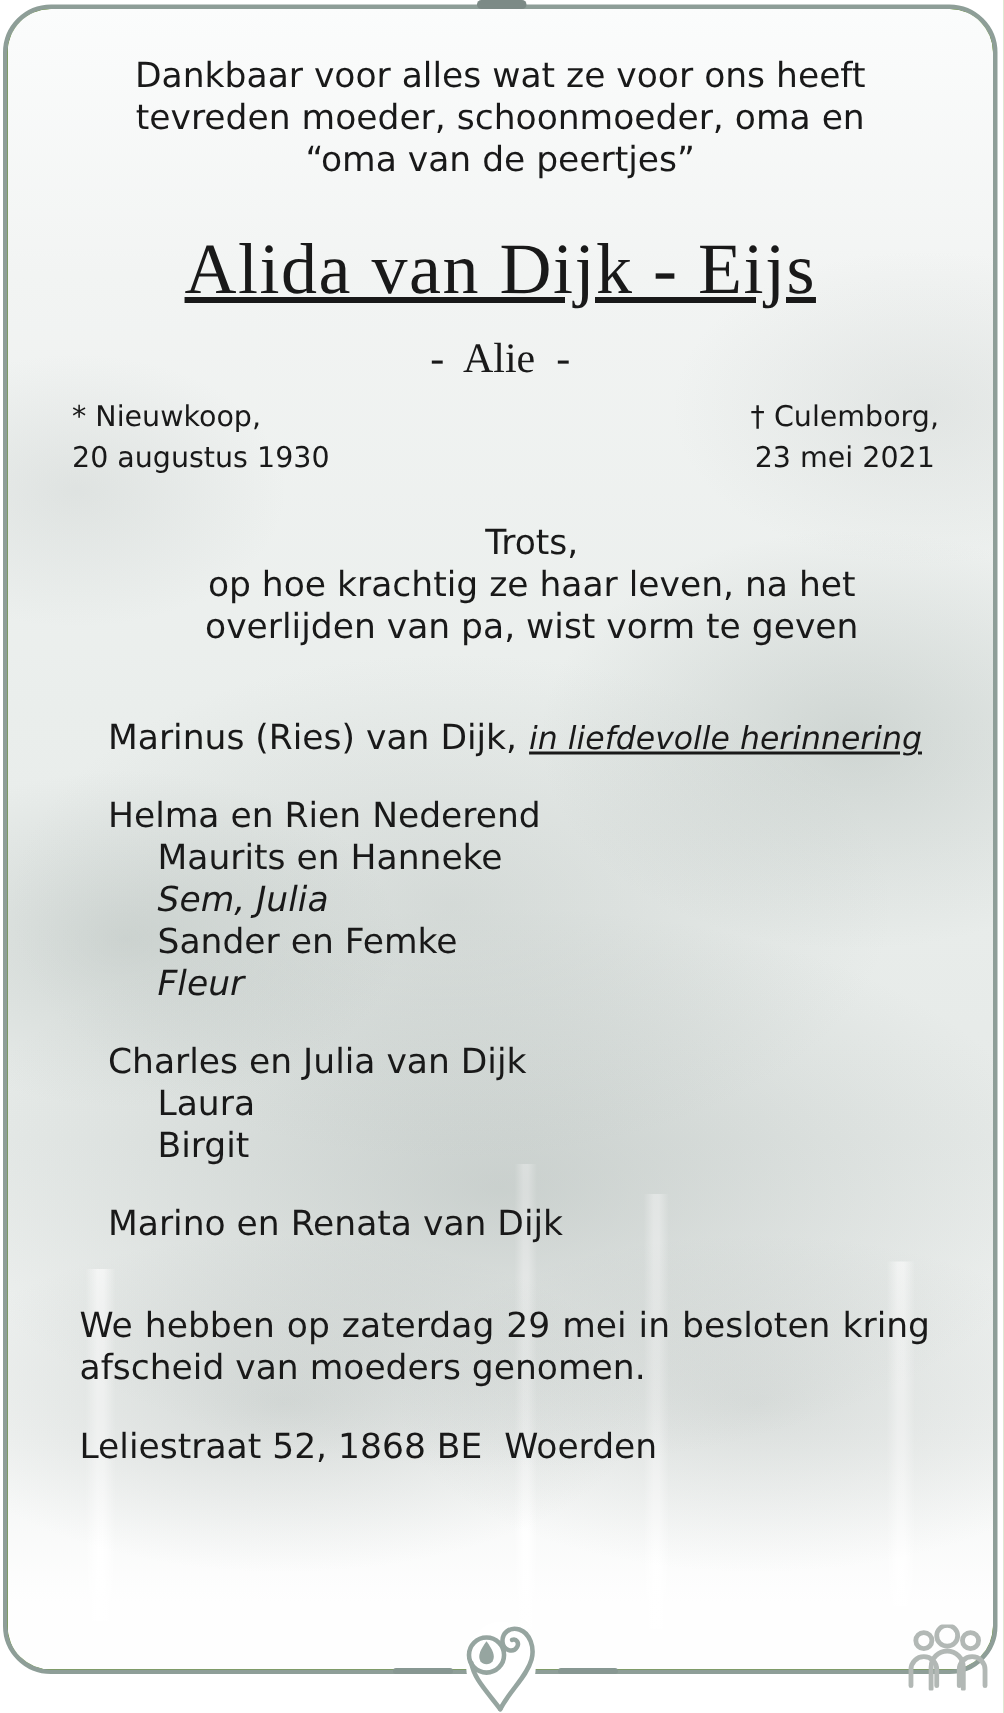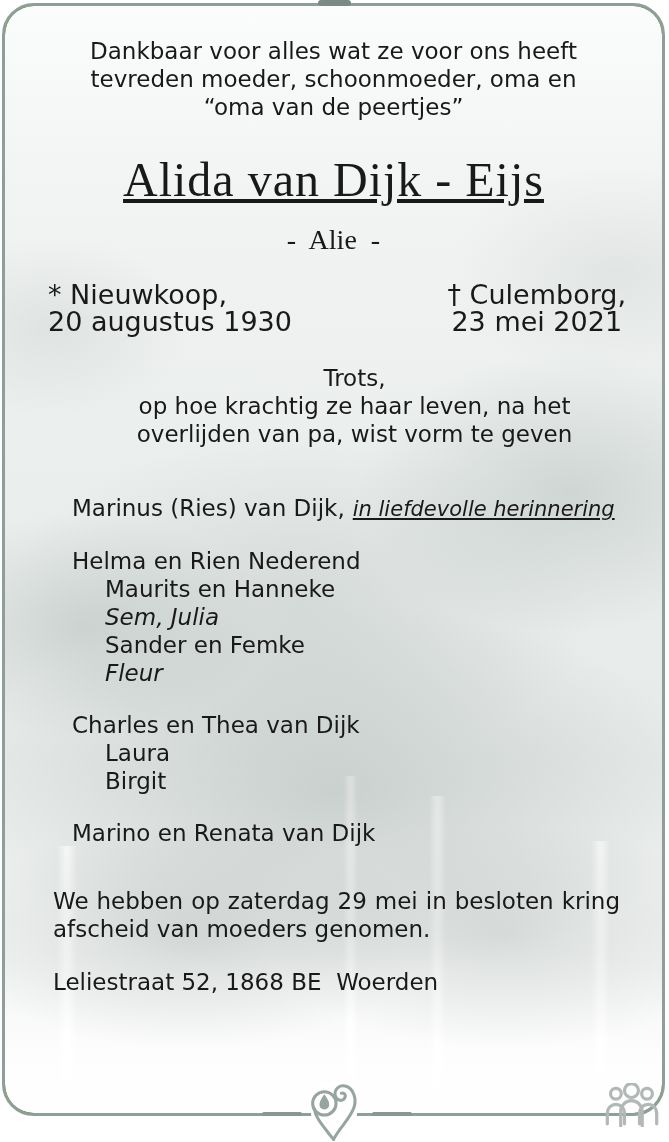--- a/index.html
+++ b/index.html
@@ -24,22 +24,22 @@
       linear-gradient(180deg,#fbfcfc 0%,#f2f4f3 16%,#eaeeec 42%,#e6eae8 68%,#f2f4f3 86%,#fefefe 96%);
     background-position:0 0,0 0,0 0,0 0,0 0,0 0,0 0,0 0, 52px 840px, 338px 770px, 424px 790px, 586px 835px, 0 0;
     background-size:auto,auto,auto,auto,auto,auto,auto,auto, 20px 235px, 15px 310px, 17px 290px, 19px 230px, auto;
     background-repeat:no-repeat;}
   .content{position:relative;z-index:2;height:100%;box-sizing:border-box;padding-top:31px;}
   .intro{ text-align:center;font-size:23px;line-height:28px;}
   .intro div{white-space:nowrap;}
   .deceased-name{margin-top:26px;height:66px;text-align:center;
       font-family:cursive;font-size:48px;line-height:66px;white-space:nowrap;letter-spacing:1px;text-decoration:underline;}
   .nickname{margin-top:10px;text-align:center;font-family:cursive;font-size:28px;line-height:34px;white-space:pre-wrap;}
-  .dates{margin-top:24px;display:flex;justify-content:space-between;align-items:flex-end;
-      padding-left:43px;padding-right:36px;font-size:27px;line-height:27px;}
+  .dates{margin-top:8px;display:flex;justify-content:space-between;align-items:flex-end;
+      padding-left:43px;padding-right:36px;font-size:19px;line-height:27px;}
   .dates .birth-col{text-align:left;}
   .dates .death-col{text-align:center;}
   .tribute{margin-top:29px;text-align:center;font-size:23px;line-height:28px;margin-left:42px;}
   .family{padding-left:67px;font-size:23px;line-height:28px;}
   .husband-row{margin-top:46px;}
   .memory-note{font-style:italic;font-size:21px;margin-left:8px;text-decoration:underline;}
   .family-group{margin-top:24px;}
   .member{padding-left:33px;}
   .member.em{font-style:italic;}
   .closing{margin-top:41px;padding-left:48px;padding-right:42px;font-size:23px;line-height:27.5px;
@@ -96,21 +96,21 @@
 
         <div class="family-group">
           <div>Helma en Rien Nederend</div>
           <div class="member">Maurits en Hanneke</div>
           <div class="member em">Sem, Julia</div>
           <div class="member">Sander en Femke</div>
           <div class="member em">Fleur</div>
         </div>
 
         <div class="family-group">
-          <div>Charles en Thea van Dijk</div>
+          <div>Charles en Julia van Dijk</div>
           <div class="member">Laura</div>
           <div class="member">Birgit</div>
         </div>
 
         <div class="family-group">
           <div>Marino en Renata van Dijk</div>
         </div>
       </div>
 
       <div class="closing">We hebben op zaterdag 29 mei in besloten kring afscheid van moeders genomen.</div>

